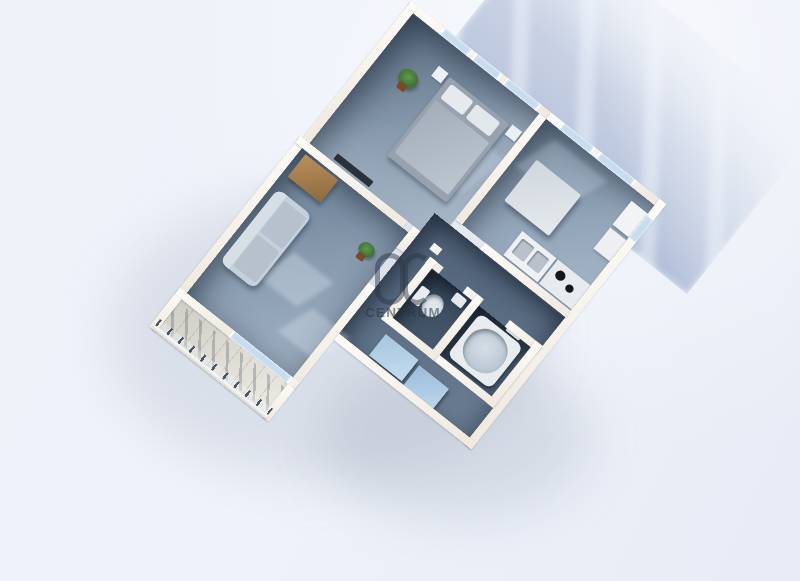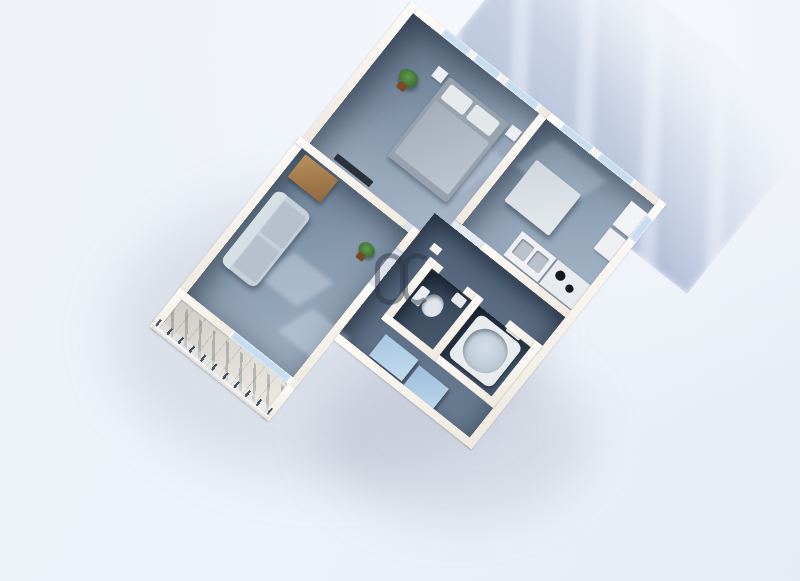--- a/index.html
+++ b/index.html
@@ -170,13 +170,14 @@
   <div class="wall" style="left:140px;top:409px;width:9px;height:46px;"></div>
   <div class="rail" style="left:-8px;top:441px;width:152px;height:9px;background:rgba(240,245,250,.35);"></div>
   <div class="rail" style="left:-8px;top:441px;width:152px;height:9px;background:repeating-linear-gradient(to right,#4a5563 0 2.5px, rgba(0,0,0,0) 2.5px 15px);"></div>
   <div class="rail" style="left:-8px;top:450px;width:153px;height:5px;background:linear-gradient(#ffffff,#dcd8d0);box-shadow:0 1px 2px rgba(100,110,125,.4);"></div>
 </div>
 
 <div id="watermark">
   <div class="glyphs">
     <span class="g g-o"></span><span class="g g-c"></span>
   </div>
+  <div class="wm-line wm-line2">CENTRUM</div>
 </div>
 
 </body></html>

